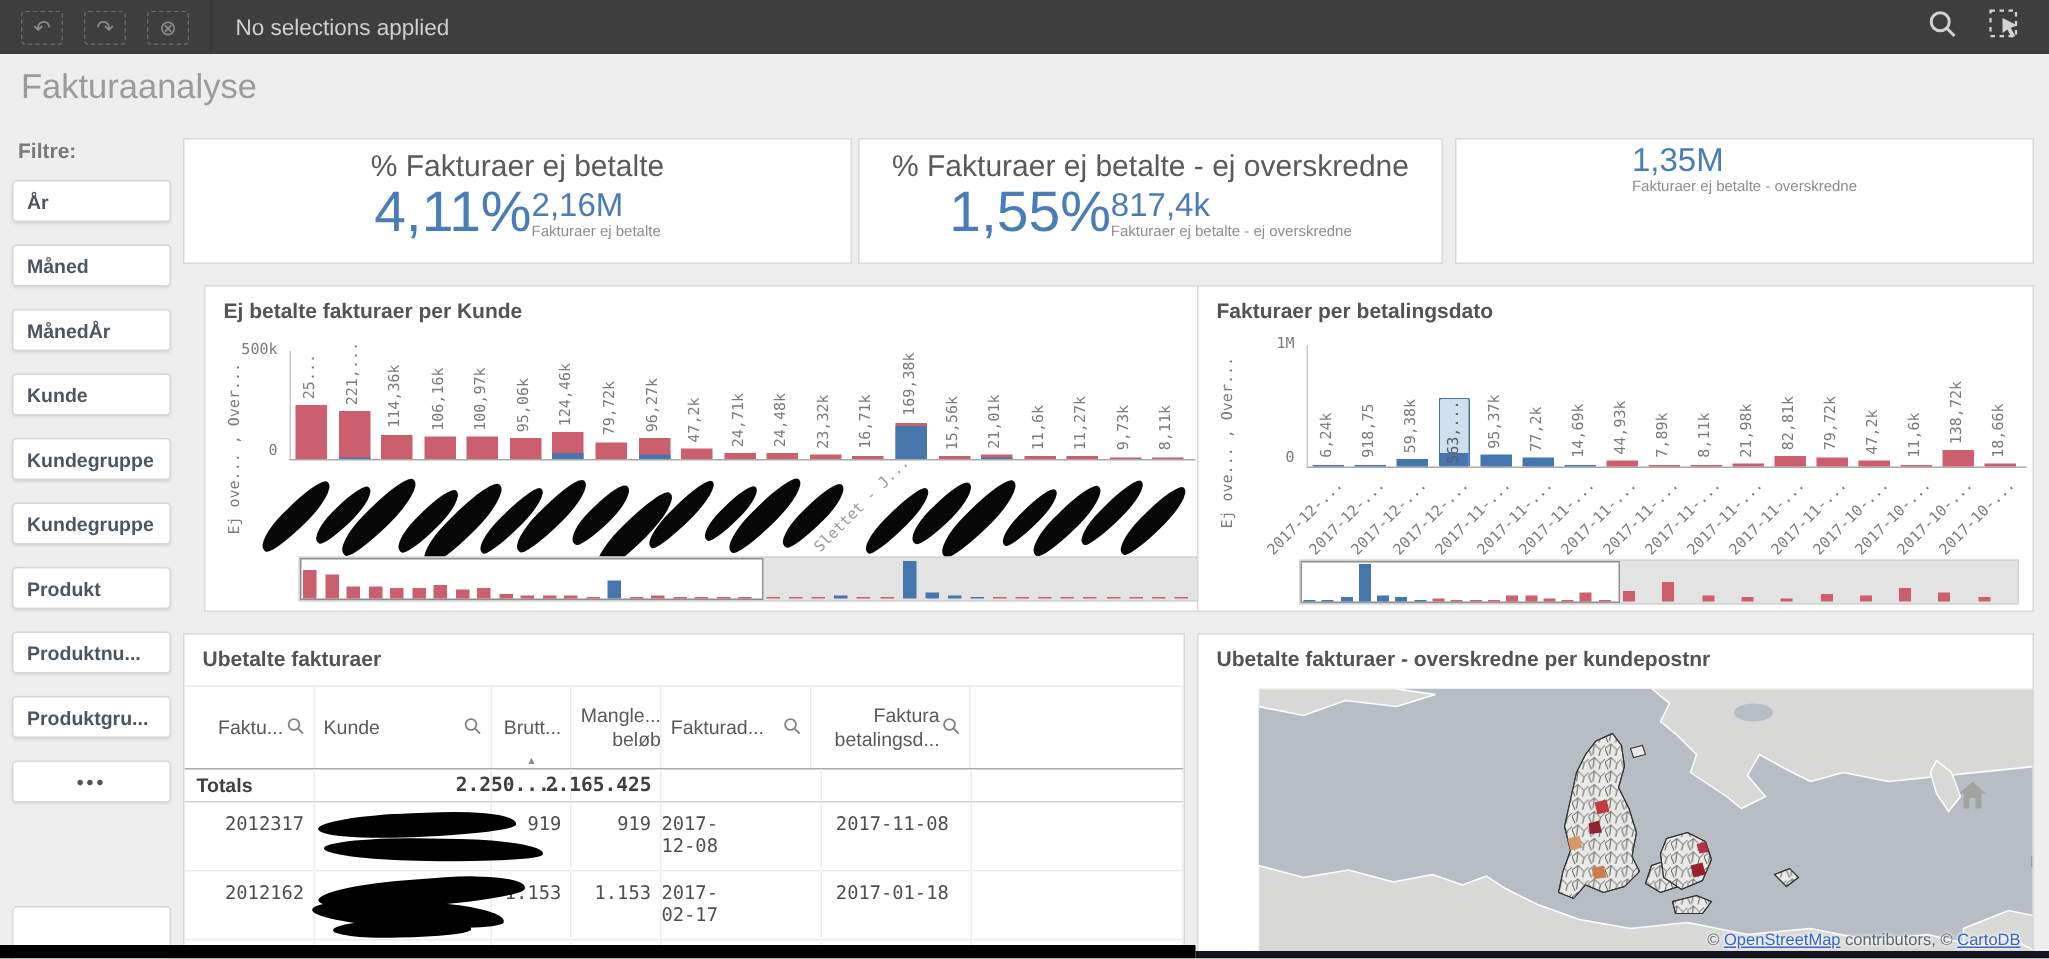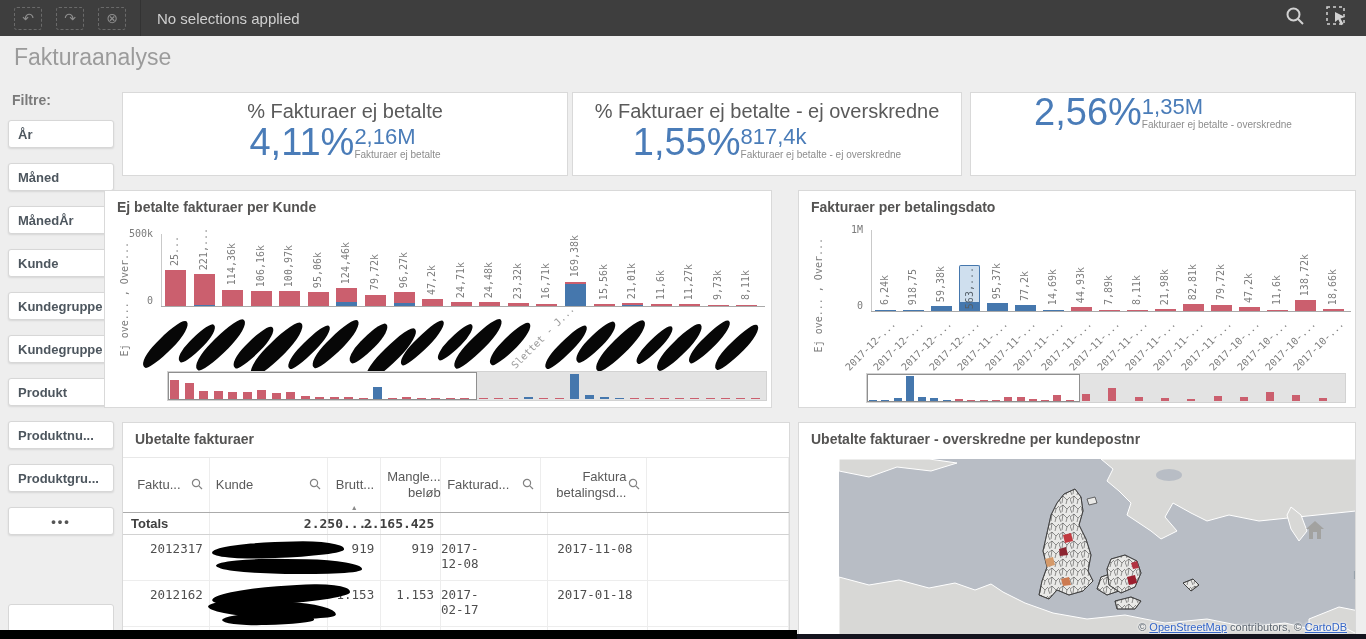--- a/index.html
+++ b/index.html
@@ -33,21 +33,21 @@
   #kpi1{left:122px;width:446px;} #kpi2{left:572px;width:390px;} #kpi3{left:970px;width:386px;}
   .kpi-title{font-size:20px;color:#5a5a5a;margin-top:7px;}
   .kpi-valrow{display:flex;justify-content:center;align-items:flex-start;margin-top:0;}
   .kpi-main{font-size:38px;line-height:1;color:#4a7cb8;}
   .kpi-side{text-align:left;}
   .kpi-secondary{font-size:22px;line-height:1;color:#4a7cb8;margin-top:3px;}
   .kpi-sub{font-size:10px;color:#8d8d8d;margin-top:1px;white-space:nowrap;}
 
   
   .panel{position:absolute;background:#fff;border:1px solid #d9d9d9;overflow:hidden;box-sizing:border-box;}
-  #chart1{left:104px;top:190px;width:668px;height:218px;}
+  #chart1{left:136px;top:190px;width:668px;height:218px;}
   #chart2{left:798px;top:190px;width:558px;height:218px;}
   #tablep{left:122px;top:422px;width:668px;height:217px;}
   #mapp{left:798px;top:422px;width:558px;height:217px;}
   .panel-title{position:absolute;left:12px;top:8px;font-size:14px;font-weight:bold;color:#545352;z-index:3;}
 
   
   .plot{position:absolute;left:0;top:0;right:0;bottom:0;}
   .ylab{position:absolute;writing-mode:vertical-rl;transform:rotate(180deg);
         font:10px "DejaVu Sans Mono",monospace;color:#7b7b7b;white-space:nowrap;}
   .ytick{position:absolute;width:42px;text-align:right;font:10px "DejaVu Sans Mono",monospace;color:#7b7b7b;}
@@ -165,21 +165,20 @@
   <div class="kpi-valrow">
     <span class="kpi-main">1,55%</span>
     <span class="kpi-side">
       <div class="kpi-secondary">817,4k</div>
       <div class="kpi-sub">Fakturaer ej betalte - ej overskredne</div>
     </span>
   </div>
 </div>
 <div class="kpi-card" id="kpi3">
   <div class="kpi-valrow">
-    <span class="kpi-main">2,56%</span>
     <span class="kpi-side">
       <div class="kpi-secondary">1,35M</div>
       <div class="kpi-sub">Fakturaer ej betalte - overskredne</div>
     </span>
   </div>
 </div>
 
 <div class="panel" id="chart1">
   <div class="panel-title">Ej betalte fakturaer per Kunde</div>
   <div class="plot" id="plot1">
@@ -399,21 +398,21 @@
         <div class="mini red" style="left: 451.7px; width: 8px; height: 2.6643px;"></div>
       </div>
     </div>
 </div>
 
 <div class="panel" id="tablep">
   <div class="panel-title">Ubetalte fakturaer</div>
   <div class="tbl" id="tbl">
       <div class="trow thead">
         <div class="tcell" style="width: 87px;">
-          <span class="hlabel" style="text-align: center;">Faktu...</span>
+          <span class="hlabel" style="text-align: right;">Faktu...</span>
           <span class="hicon"><svg width="12" height="12" viewBox="0 0 12 12">
               <circle cx="5" cy="5" r="3.6" fill="none" stroke="#828282" stroke-width="1.2"></circle>
               <line x1="7.8" y1="7.8" x2="11" y2="11" stroke="#828282" stroke-width="1.2"></line>
             </svg></span>
         </div>
         <div class="tcell" style="width: 119px;">
           <span class="hlabel" style="text-align: left;">Kunde</span>
           <span class="hicon"><svg width="12" height="12" viewBox="0 0 12 12">
               <circle cx="5" cy="5" r="3.6" fill="none" stroke="#828282" stroke-width="1.2"></circle>
               <line x1="7.8" y1="7.8" x2="11" y2="11" stroke="#828282" stroke-width="1.2"></line>

